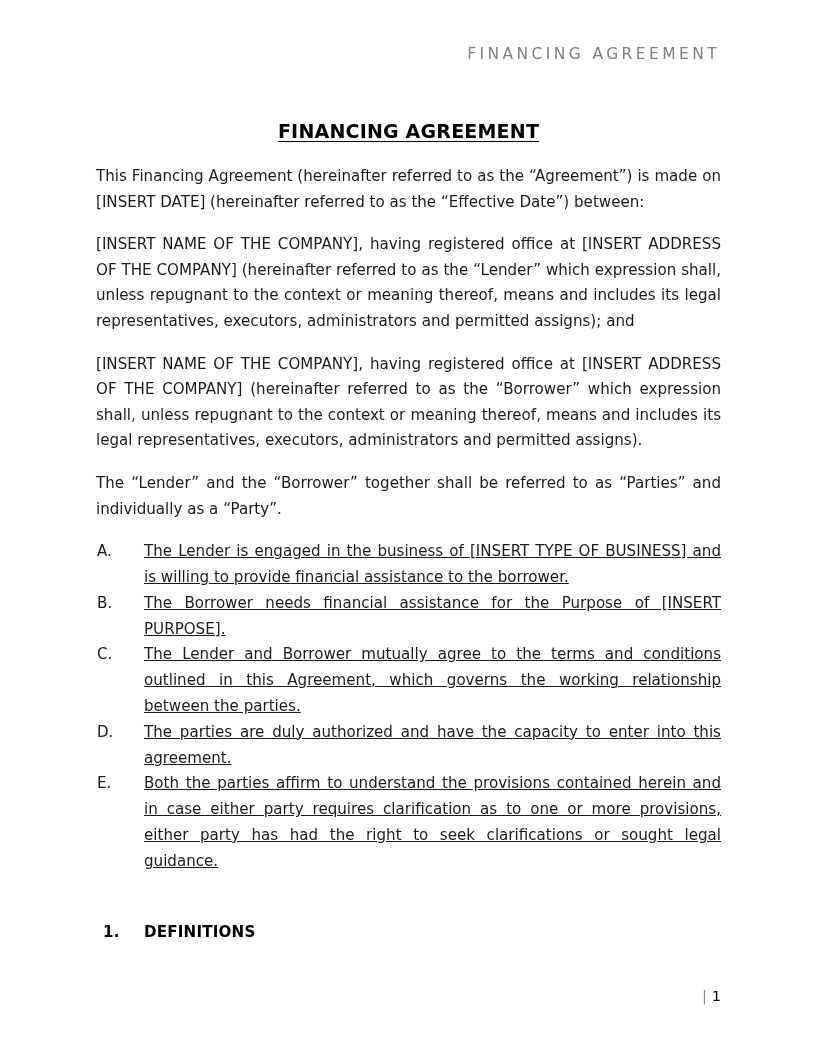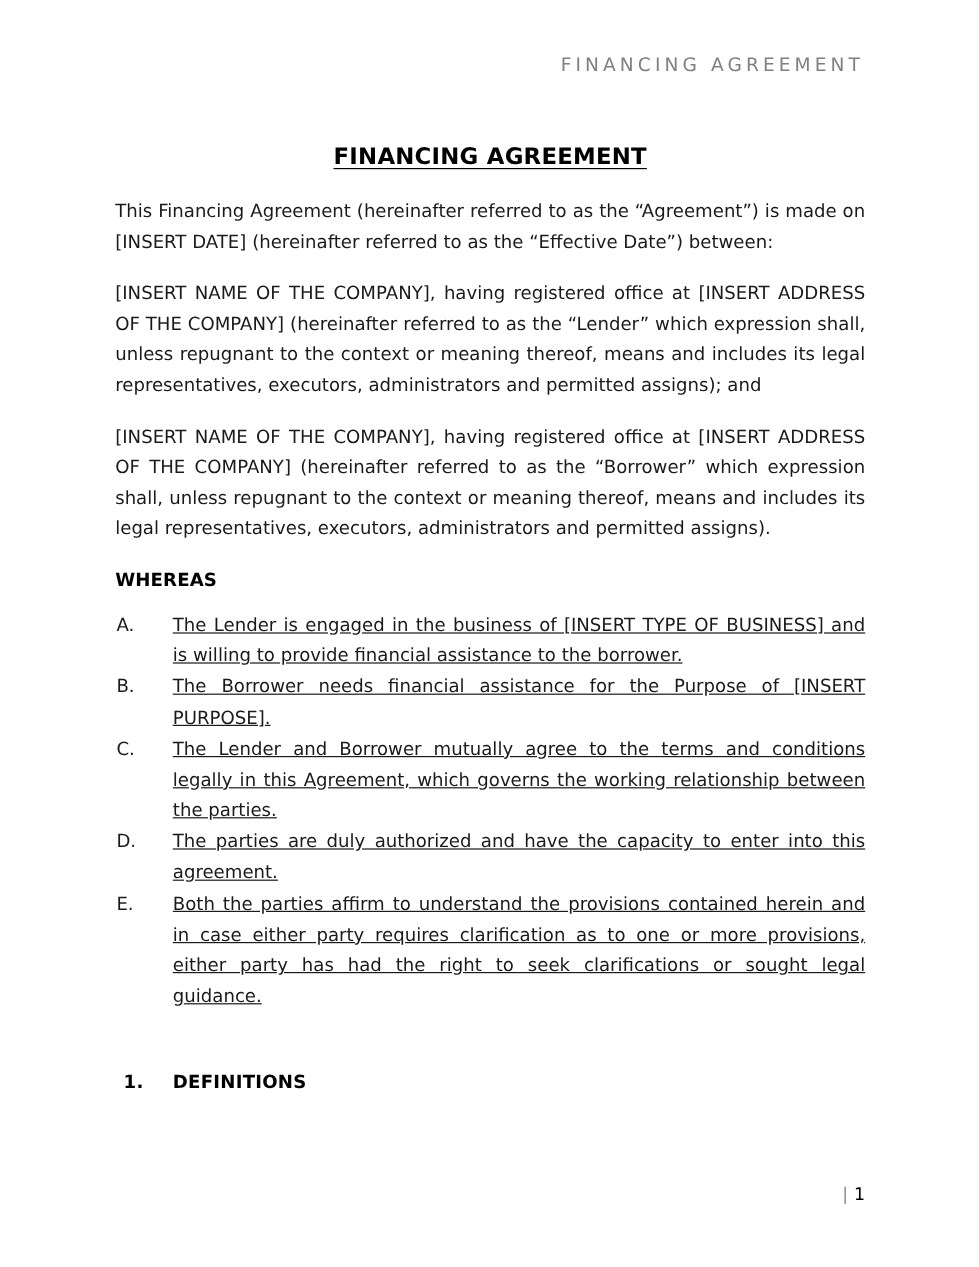--- a/index.html
+++ b/index.html
@@ -153,35 +153,35 @@
   <div class="content">
 
     <h1 class="doc-title">FINANCING AGREEMENT</h1>
 
     <p class="para"><span>This Financing Agreement (hereinafter referred to as the “Agreement”) is made on [INSERT </span><span class="u">DATE</span><span>] (hereinafter referred to as the “Effective Date”) between:</span></p>
 
     <p class="para"><span>[INSERT </span><span class="u">NAME OF THE COMPANY]</span><span>, having registered office at </span><span class="u">[INSERT ADDRESS OF THE COMPANY]</span><span> (hereinafter referred to as the “Lender” which expression shall, unless repugnant to the context or meaning thereof, means and includes its legal representatives, executors, administrators and permitted assigns); and</span></p>
 
     <p class="para"><span>[INSERT NAME OF THE COMPANY], having registered office at [INSERT </span><span class="u">ADDRESS OF THE COMPANY]</span><span> (hereinafter referred to as the “Borrower” which expression shall, unless repugnant to the context or meaning thereof, means and includes its legal representatives, executors, administrators and permitted assigns).</span></p>
 
-
-    <div class="whereas">WHEREAS</div>
+    <p class="para">The “Lender” and the “Borrower” together shall be referred to as “Parties” and individually as a “Party”.</p>
+
 
     <ol class="lettered">
       <li>
         <span class="marker">A.</span>
         <span class="li-text">The Lender is engaged in the business of [INSERT TYPE OF BUSINESS] and is willing to provide financial assistance to the borrower.</span>
       </li>
       <li>
         <span class="marker">B.</span>
         <span class="li-text">The Borrower needs financial assistance for the Purpose of [INSERT PURPOSE].</span>
       </li>
       <li>
         <span class="marker">C.</span>
-        <span class="li-text">The Lender and Borrower mutually agree to the terms and conditions legally in this Agreement, which governs the working relationship between the parties.</span>
+        <span class="li-text">The Lender and Borrower mutually agree to the terms and conditions outlined in this Agreement, which governs the working relationship between the parties.</span>
       </li>
       <li>
         <span class="marker">D.</span>
         <span class="li-text">The parties are duly authorized and have the capacity to enter into this agreement.</span>
       </li>
       <li>
         <span class="marker">E.</span>
         <span class="li-text">Both the parties affirm to understand the provisions contained herein and in case either party requires clarification as to one or more provisions, either party has had the right to seek clarifications or sought legal guidance.</span>
       </li>
     </ol>

